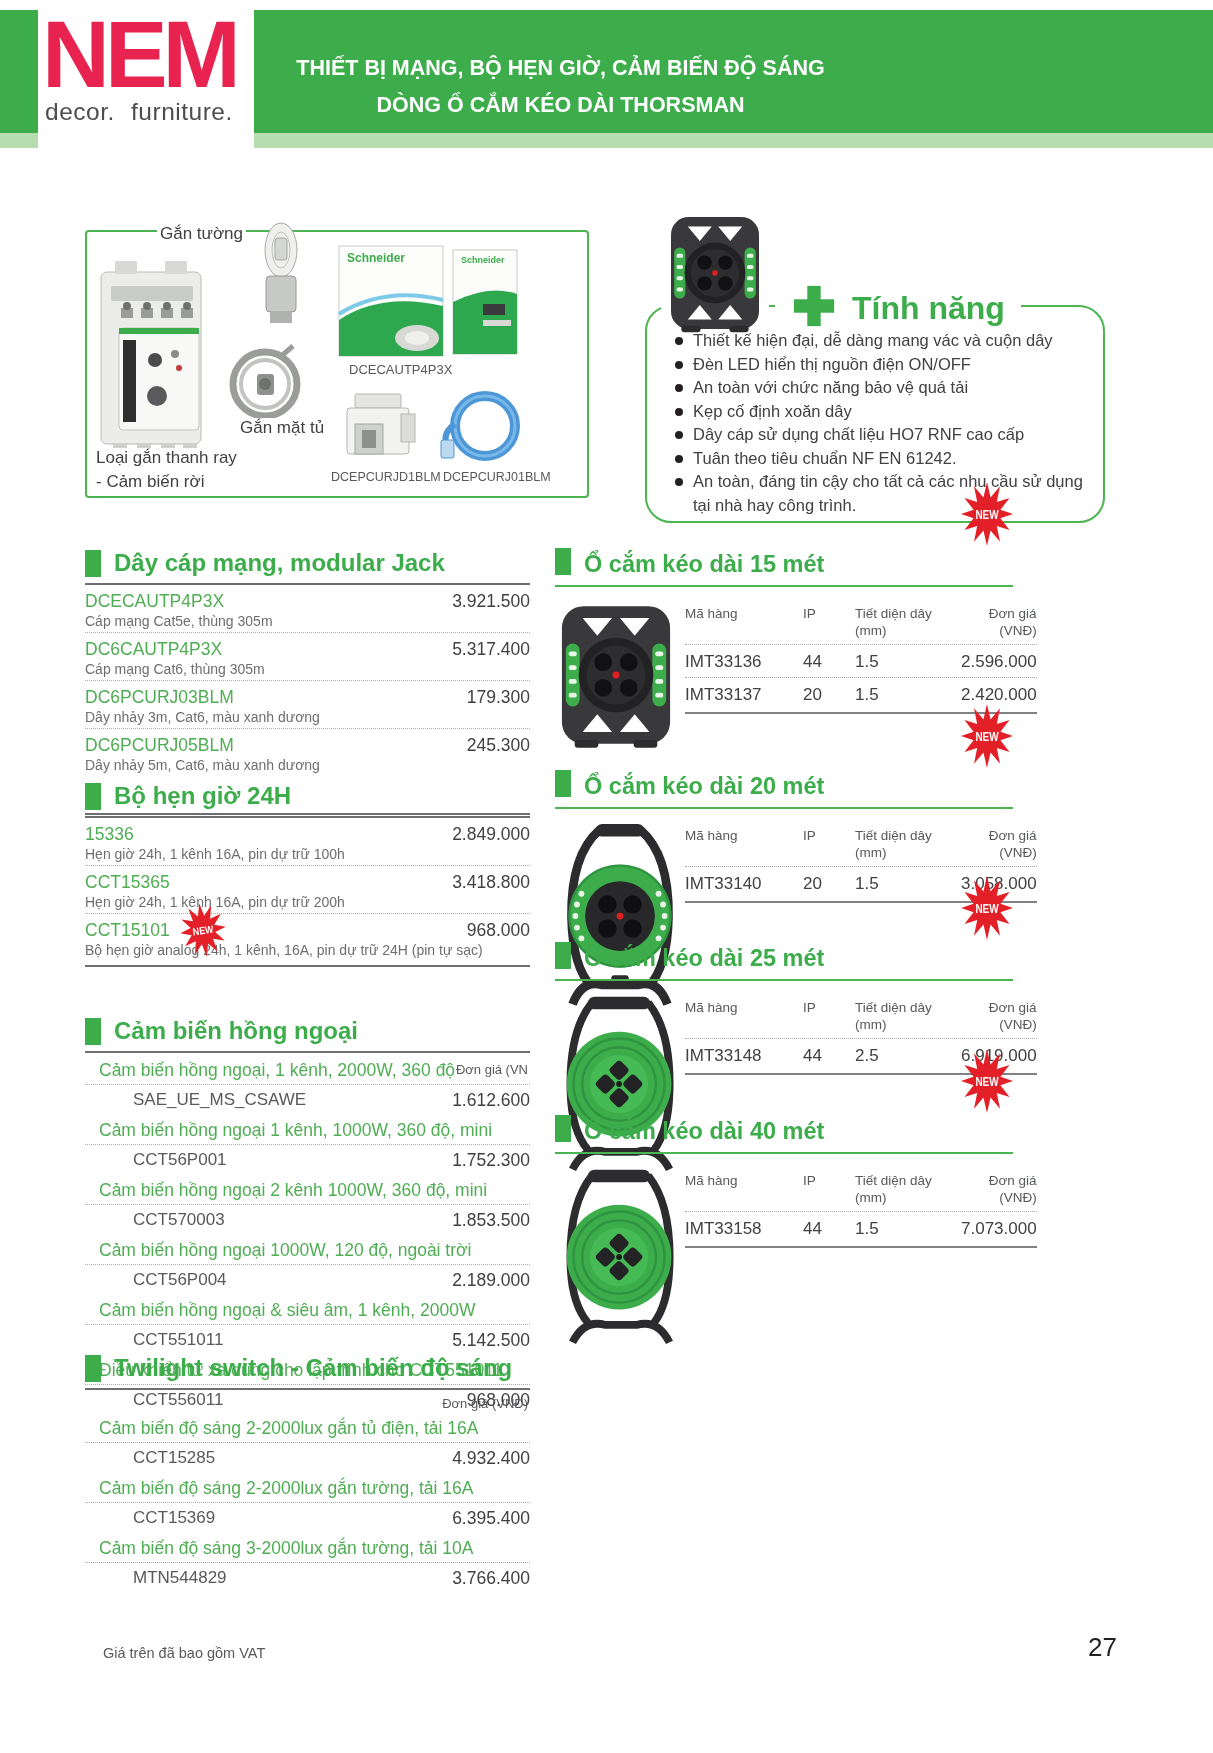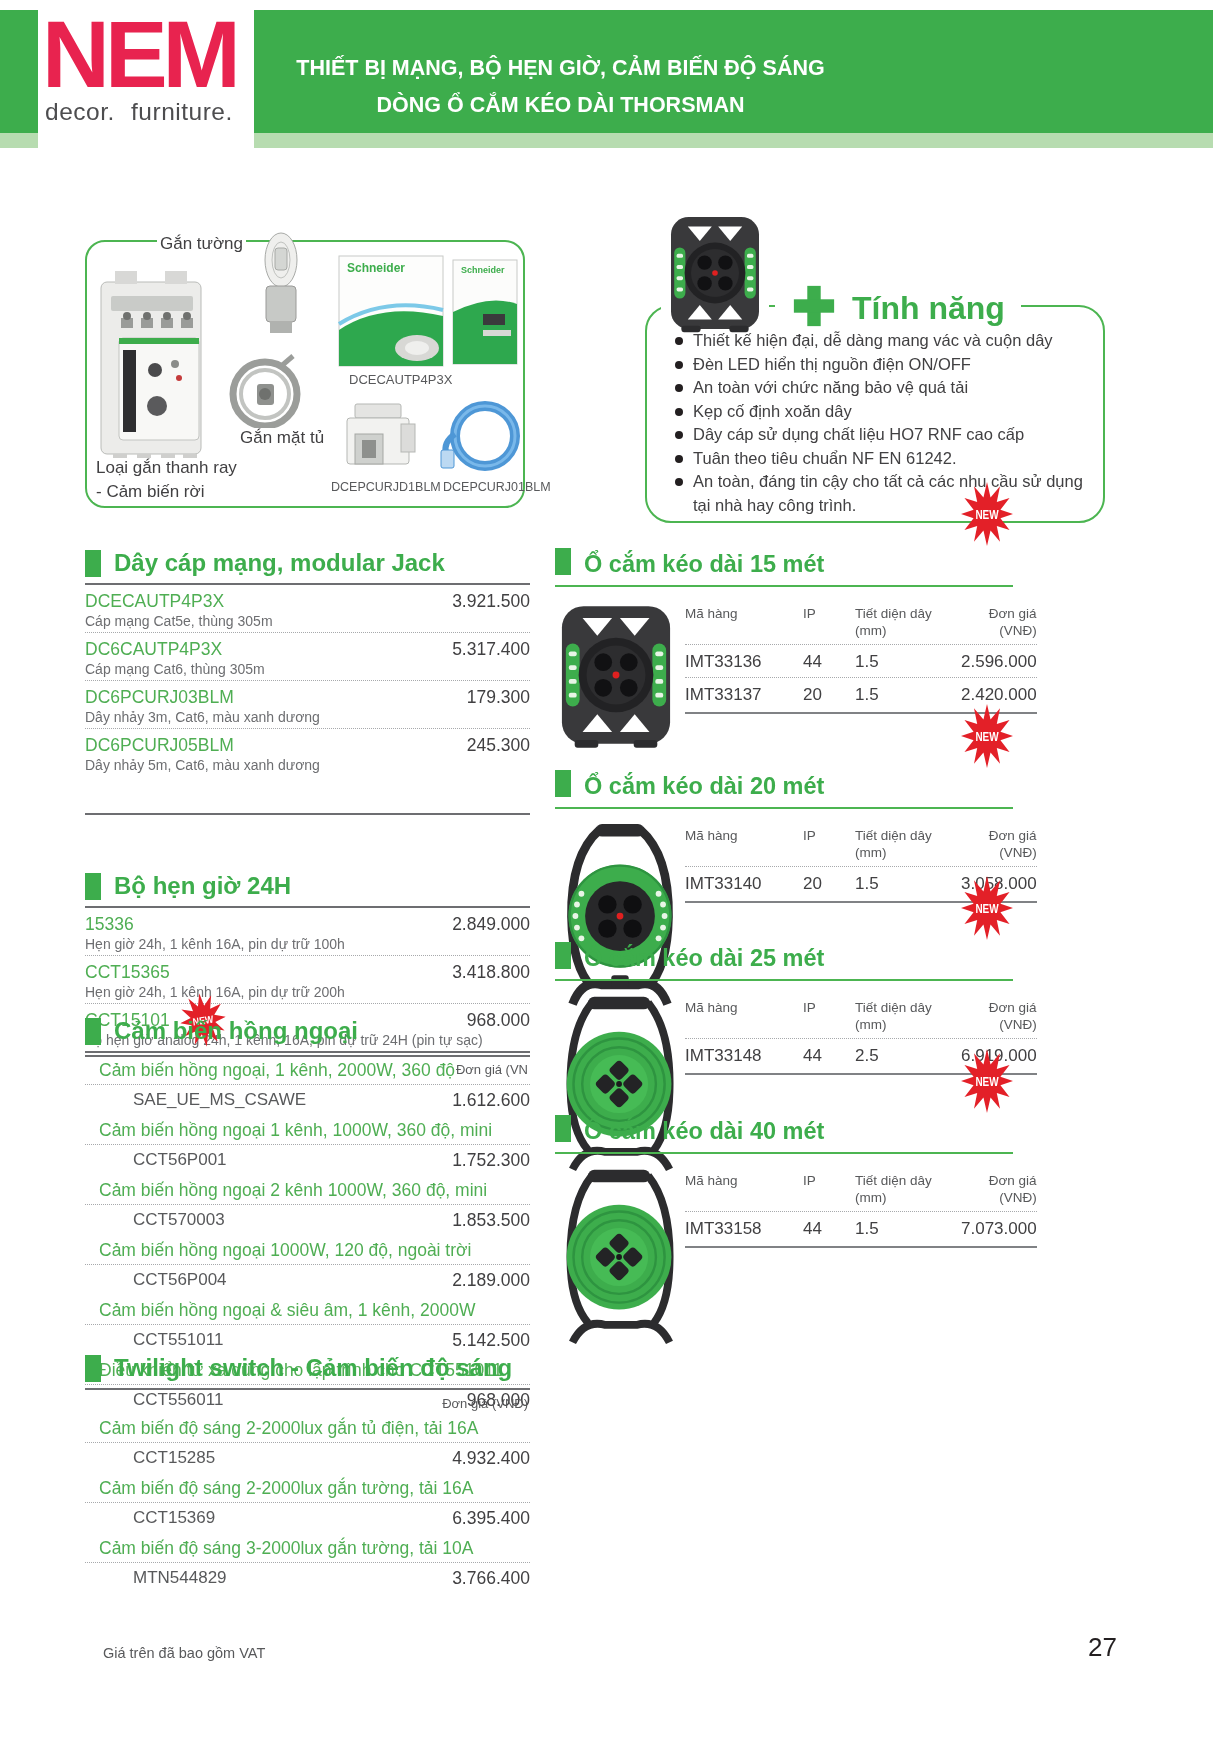--- a/index.html
+++ b/index.html
@@ -13,21 +13,21 @@
 
   
   .hdr-bar{position:absolute;left:0;top:10px;width:1213px;height:123px;background:var(--green)}
   .hdr-strip{position:absolute;left:0;top:133px;width:1213px;height:15px;background:var(--strip)}
   .logo-box{position:absolute;left:38px;top:0;width:216px;height:150px;background:#fff;padding:8px 0 0 4px}
   .brand{font-size:94px;font-weight:bold;color:var(--red);letter-spacing:-5px;line-height:1.0}
   .tagline{font-size:24.5px;color:#4d4d4f;letter-spacing:.5px;word-spacing:9px;margin:-4px 0 0 3px}
   .hdr-titles{position:absolute;left:268px;top:50px;width:585px;text-align:center;color:#fff;font-weight:bold;font-size:21.5px;line-height:37px}
 
   
-  .intro-box{position:absolute;left:85px;top:240px;width:440px;height:268px;border:2.5px solid var(--green-border);border-radius:20px}
+  .intro-box{position:absolute;left:85px;top:230px;width:504px;height:268px;border:2.5px solid var(--green-border);border-radius:4px}
   .intro-box .lbl{position:absolute;font-size:17px;color:var(--dark);background:#fff;padding:0 3px;white-space:nowrap}
   .intro-box .cap{position:absolute;font-size:12.5px;color:var(--gray);white-space:nowrap}
   .iimg{position:absolute}
 
   
   .feat-box{position:absolute;left:645px;top:305px;width:460px;height:218px;border:2.5px solid var(--green-border);border-radius:26px}
   .feat-title{position:absolute;top:-24px;left:128px;background:#fff;padding:0 16px;display:flex;align-items:center;gap:15px}
   .feat-title .txt{font-size:32px;font-weight:bold;color:var(--green);white-space:nowrap}
   .feat-reel{position:absolute;top:-95px;left:14px;background:#fff;padding:0 6px}
   .feat-list{list-style:none;margin:22px 0 0 26px;width:412px}
@@ -252,21 +252,21 @@
           </div>
           <div class="rowA">
             <div class="ra1">
               <span class="code">DC6PCURJ05BLM</span>
               <span class="price">245.300</span>
             </div>
             <div class="rdesc">Dây nhảy 5m, Cat6, màu xanh dương</div>
           </div>
         </div>
       </section>
-      <section class="lsec" style="top: 870px;">
+      <section class="lsec" style="top: 780px;">
         <div class="sec-title">
           <span class="sq"></span>
           <span>Bộ hẹn giờ 24H</span>
         </div>
         <div class="secA-body">
           <div class="rowA">
             <div class="ra1">
               <span class="code">15336</span>
               <span class="price">2.849.000</span>
             </div>

